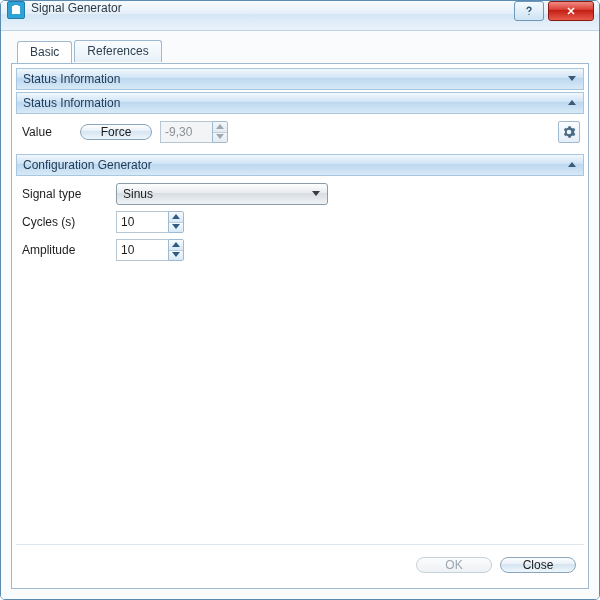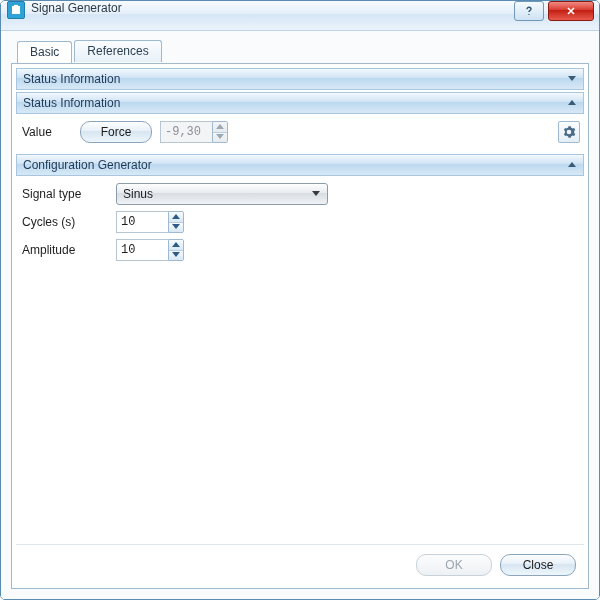--- a/index.html
+++ b/index.html
@@ -25,25 +25,25 @@
 
   .section-hdr { height: 22px; background: linear-gradient(#f2f8fe, #cfe3f4 45%, #bcd8ef 46%, #d8e9f7); border: 1px solid #a9c6df; display: flex; align-items: center; padding: 0 6px; color: #1d3a56; font-weight: 400; margin-top: 2px; }
   .section-hdr:first-child { margin-top: 0; }
   .section-hdr .hdr-spacer { flex: 1; }
   .section-hdr .chev { width: 10px; height: 10px; display: flex; align-items: center; justify-content: center; }
   .section-body { padding: 4px 4px 6px 4px; }
 
   .row { display: flex; align-items: center; height: 28px; }
   .row .label { width: 96px; color: #1d1d1d; padding-left: 2px; }
 
-  .btn { height: 22px; border: 1px solid #8aa5bc; border-radius: 10px; background: linear-gradient(#fdfeff, #e8f0f7 45%, #d6e5f1 46%, #eef6fc); padding: 0 18px; color: #1d1d1d; display: inline-flex; align-items: center; justify-content: center; }
+  .btn { height: 16px; border: 1px solid #8aa5bc; border-radius: 10px; background: linear-gradient(#fdfeff, #e8f0f7 45%, #d6e5f1 46%, #eef6fc); padding: 0 18px; color: #1d1d1d; display: inline-flex; align-items: center; justify-content: center; }
   .btn.disabled { color: #9aa6af; border-color: #c6d1da; background: linear-gradient(#fbfcfd,#eef1f4); }
 
   .numfield { display: inline-flex; height: 22px; }
-  .numfield input { width: 52px; height: 22px; border: 1px solid #b6c6d3; border-right: none; padding: 0 4px; color: #1d1d1d; background: #fff; font-family: Liberation Mono, monospace; }
+  .numfield input { width: 52px; height: 22px; border: 1px solid #b6c6d3; border-right: none; padding: 0 4px; color: #1d1d1d; background: #fff; }
   .numfield input[disabled] { background: #f2f4f6; color: #8a9096; }
   .numfield .spin { width: 16px; display: flex; flex-direction: column; border: 1px solid #9fb9d0; border-radius: 0 2px 2px 0; overflow: hidden; }
   .numfield .spin .sp { flex: 1; background: linear-gradient(#f6fbff,#d8e8f5); display: flex; align-items: center; justify-content: center; }
   .numfield .spin .sp + .sp { border-top: 1px solid #b8cee0; }
   .numfield .spin.disabled .sp { background: linear-gradient(#f3f5f7,#e7ebee); }
 
   .gearbtn { width: 22px; height: 22px; border: 1px solid #9fb9d0; border-radius: 2px; background: linear-gradient(#fbfdff,#e4eef7); display: flex; align-items: center; justify-content: center; margin-left: auto; }
 
   .select { display: inline-flex; height: 22px; width: 212px; border: 1px solid #8b9ba8; border-radius: 3px; background: linear-gradient(#fefefe,#e7ebef 45%,#d7dde2 46%,#f0f3f6); align-items: center; padding: 0 4px 0 6px; color: #1d1d1d; }
   .select .sel-spacer { flex: 1; }

